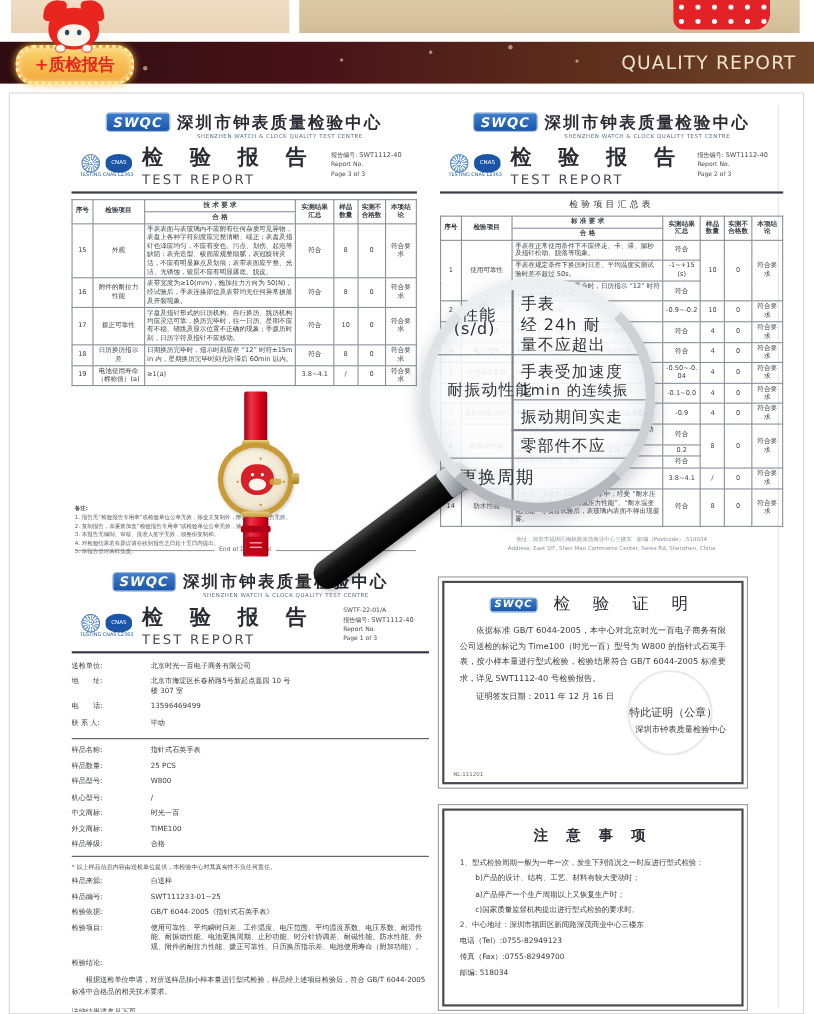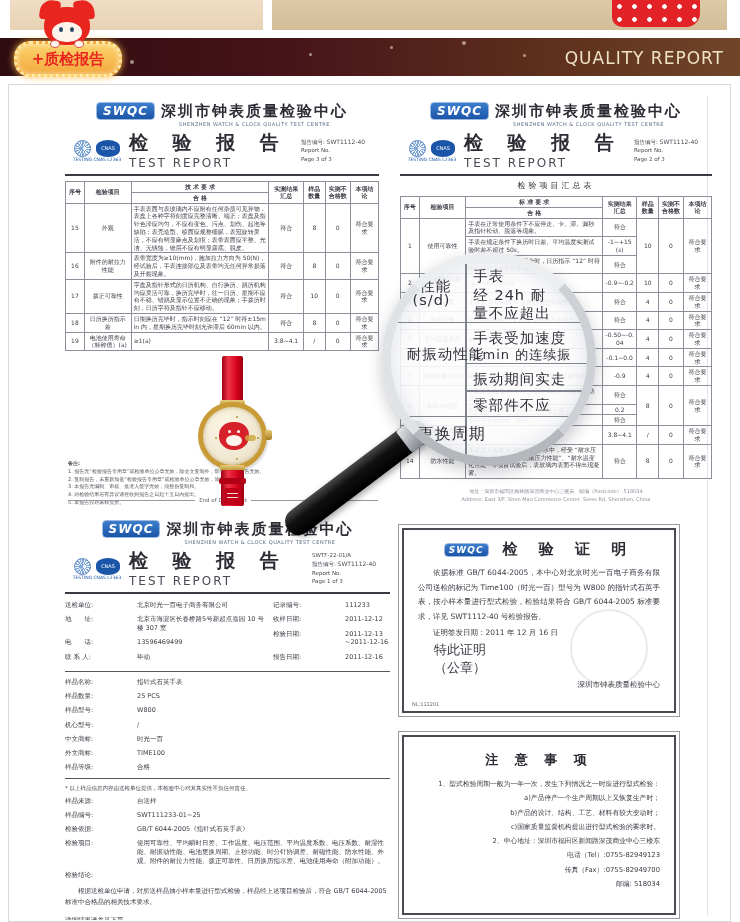--- a/index.html
+++ b/index.html
@@ -103,29 +103,29 @@
   .fld .val { color:#3f4049; }
   .rule { border-top:1.5px solid #55555e; margin:4px 0 6px; }
   .cols2 { display:flex; justify-content:space-between; }
   .disc { font-size:5.5px; color:#4a4a55; margin:3px 0 5px; }
   .concl { font-size:6.5px; line-height:1.7; text-indent:2em; color:#3f4049; }
 
   
   .dbox { border:1px solid #9a9aa0; padding:3px; background:#fff; }
   .dbox .inner { border:2px solid #4a4a52; width:100%; height:100%; padding:10px 14px; position:relative; }
   .cert-head { display:flex; align-items:center; justify-content:center; gap:14px; margin-bottom:7px; }
-  .cert-title { font-size:15px; font-weight:bold; letter-spacing:8px; color:#2c2c35; }
+  .cert-title { font-size:15px; font-weight:normal; letter-spacing:8px; color:#2c2c35; }
   .cert-body { font-size:7.5px; line-height:1.95; text-align:justify; text-indent:2em; color:#3a3a44; }
   .cert-line { font-size:7.5px; text-indent:2em; color:#3a3a44; margin-top:3px; }
-  .cert-row { display:flex; justify-content:flex-start; font-size:13px; color:#3a3a44; margin-top:3px; padding:0 8px 0 16px;flex-direction:column; }
+  .cert-row { display:flex; justify-content:flex-end; font-size:10px; color:#3a3a44; margin-top:3px; padding:0 8px 0 16px; }
   .cert-issuer { text-align:right; font-size:7.5px; color:#3a3a44; margin-top:3px; }
   .cert-serial { position:absolute; left:8px; bottom:4px; font-size:5px; color:#6a6a72; }
   .seal { position:absolute; right:26px; bottom:24px; width:78px; height:78px; border:2px solid rgba(160,145,145,.2); border-radius:50%; }
   .notice-title { text-align:center; font-size:13px; font-weight:bold; letter-spacing:6px; color:#2c2c35; margin:4px 0 8px; }
-  .notice-ln { font-size:6.8px; line-height:2.1; color:#3a3a44;text-align:right; }
+  .notice-ln { font-size:6.8px; line-height:2.1; color:#3a3a44; }
   .notice-ln.ind { padding-left:14px; }
 
   
   .handle { left:288px; top:516px; width:172px; height:27px; border-radius:13px;
     background:linear-gradient(180deg,#4a4a4a,#111 40%,#000); transform:rotate(-37deg); transform-origin:left center;
     box-shadow:2px 3px 6px rgba(0,0,0,.35); z-index:19; }
   .handle .ferrule { position:absolute; right:10px; top:0; width:17px; height:27px;
     background:linear-gradient(180deg,#f4f5f6,#c9cdd2 45%,#8f949a); border-radius:3px; }
   .lens { left:382px; top:252px; width:214px; height:214px; border-radius:50%; z-index:20;
     background:rgba(252,252,253,.9);
@@ -499,38 +499,20 @@
         </div>
         <div class="fld">
           <span class="lbl">电　　话:</span>
           <span class="val">13596469499</span>
         </div>
         <div class="fld">
           <span class="lbl">联 系 人:</span>
           <span class="val">毕动</span>
         </div>
       </div>
-    <div id="info-right" style="width:36%;">
-        <div class="fld">
-          <span class="lbl">记录编号:</span>
-          <span class="val">111233</span>
-        </div>
-        <div class="fld">
-          <span class="lbl">收样日期:</span>
-          <span class="val">2011-12-12</span>
-        </div>
-        <div class="fld">
-          <span class="lbl">检验日期:</span>
-          <span class="val">2011-12-13 ~2011-12-16</span>
-        </div>
-        <div class="fld">
-          <span class="lbl">报告日期:</span>
-          <span class="val">2011-12-16</span>
-        </div>
-      </div>
   </div>
   <div class="rule"></div>
   <div id="sample-fields">
       <div class="fld">
         <span class="lbl">样品名称:</span>
         <span class="val">指针式石英手表</span>
       </div>
       <div class="fld">
         <span class="lbl">样品数量:</span>
         <span class="val">25 PCS</span>
@@ -602,22 +584,22 @@
     <div class="cert-serial">NL:111201</div>
     <div class="seal"></div>
   </div>
 </div>
 
 <div class="abs dbox" style="left:398px; top:731px; width:282px; height:188px;">
   <div class="inner">
     <div class="notice-title">注 意 事 项</div>
     <div id="notice-lines">
         <div class="notice-ln">1、型式检验周期一般为一年一次，发生下列情况之一时应进行型式检验：</div>
+        <div class="notice-ln ind">b)产品的设计、结构、工艺、材料有较大变动时；</div>
         <div class="notice-ln ind">a)产品停产一个生产周期以上又恢复生产时；</div>
-        <div class="notice-ln ind">b)产品的设计、结构、工艺、材料有较大变动时；</div>
         <div class="notice-ln ind">c)国家质量监督机构提出进行型式检验的要求时。</div>
         <div class="notice-ln">2、中心地址：深圳市福田区新闻路深茂商业中心三楼东</div>
         <div class="notice-ln">电话（Tel）:0755-82949123</div>
         <div class="notice-ln">传真（Fax）:0755-82949700</div>
         <div class="notice-ln">邮编: 518034</div>
       </div>
   </div>
 </div>
 
 <div class="abs handle">

